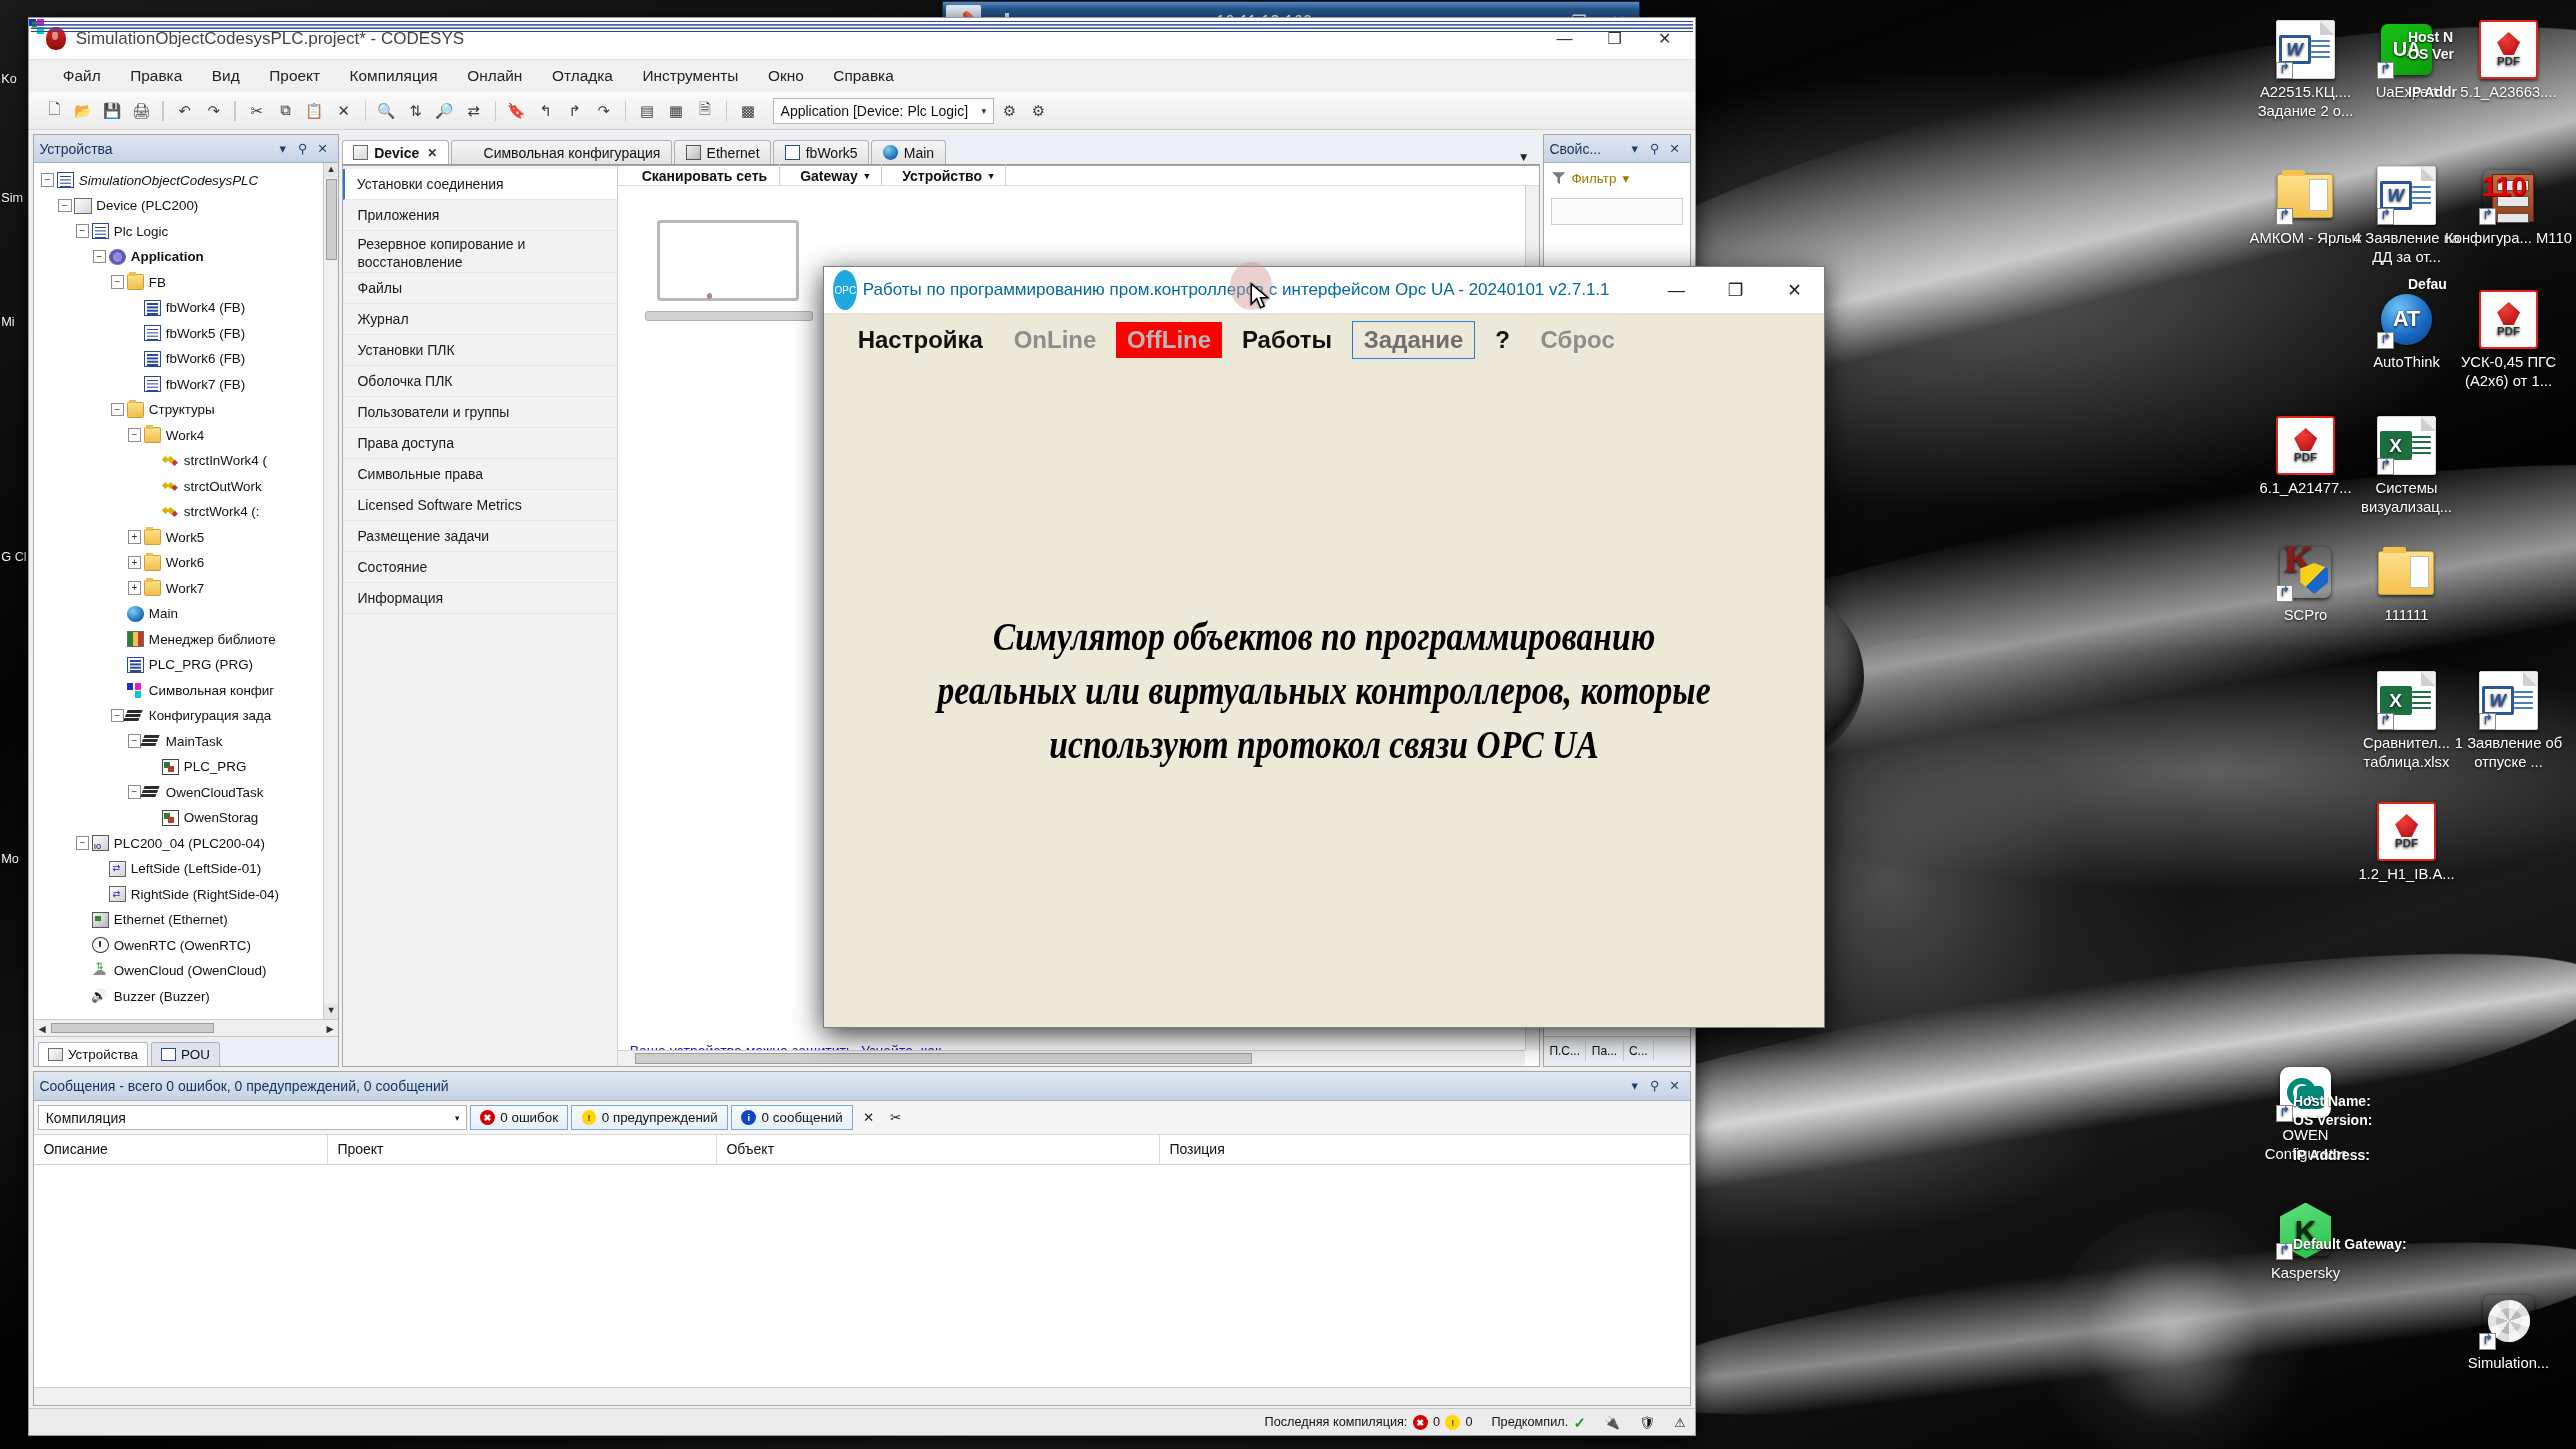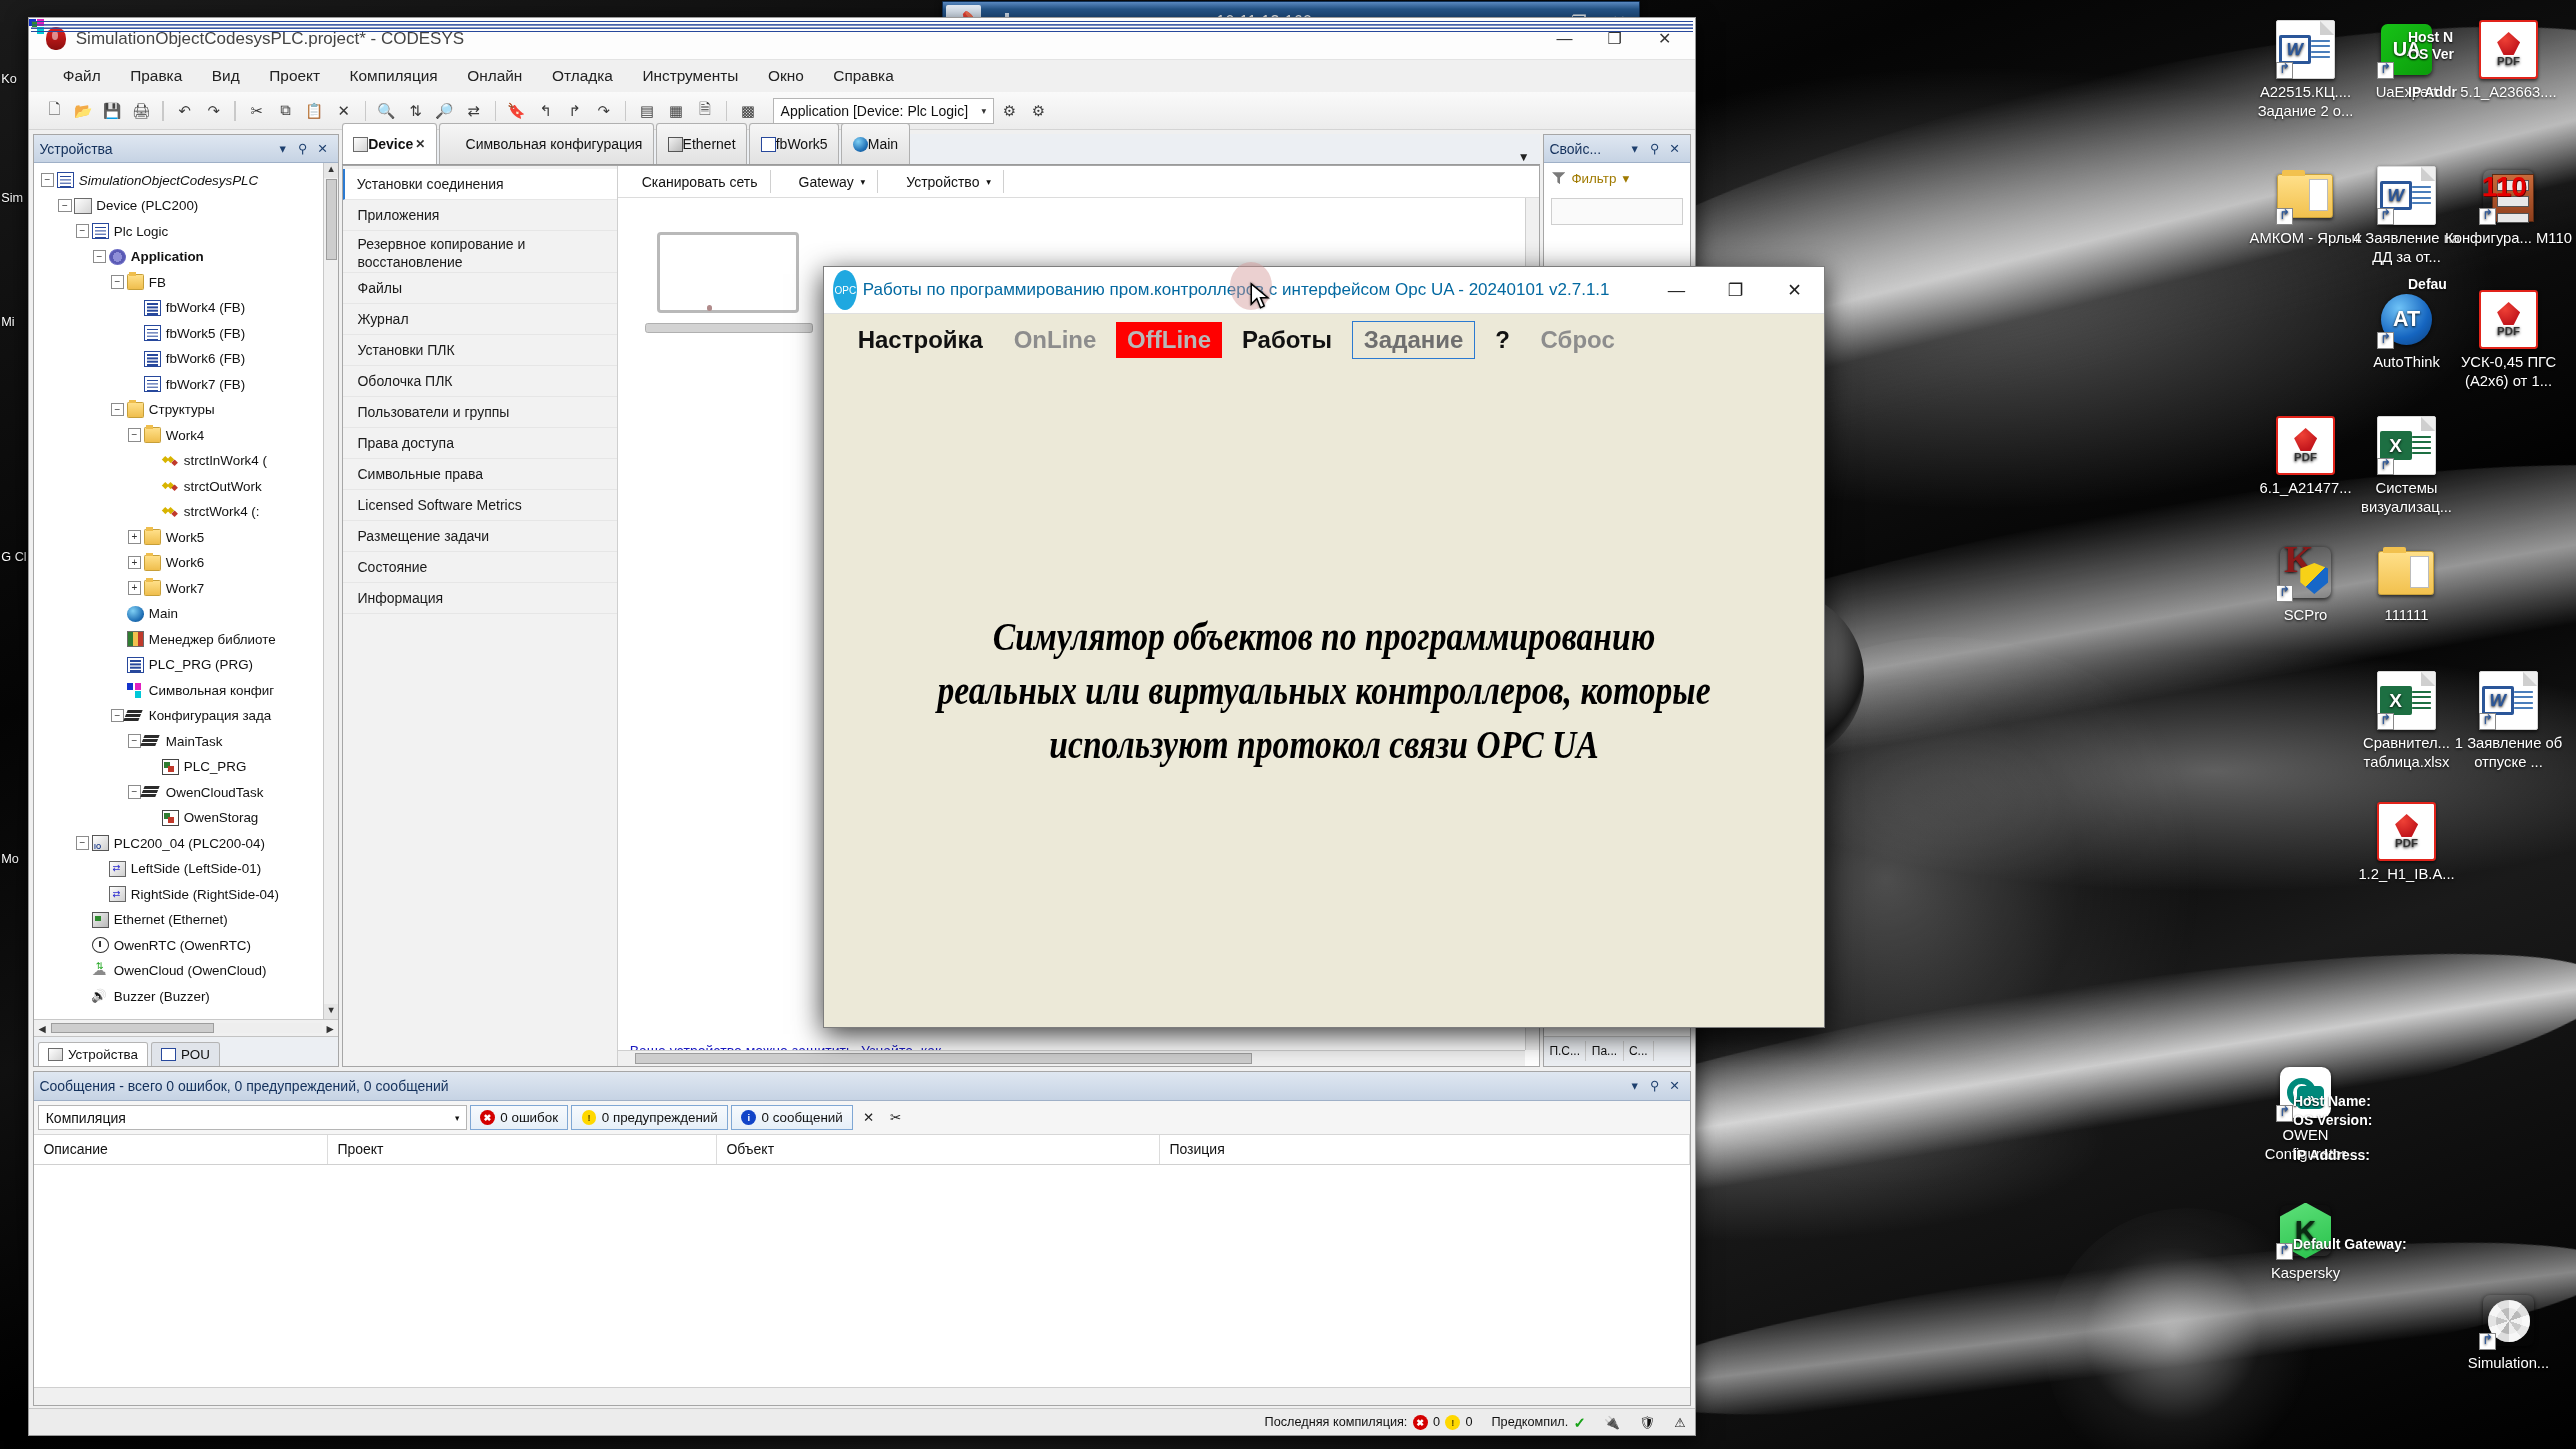--- a/index.html
+++ b/index.html
@@ -210,35 +210,35 @@
 
   .tabstrip{height:29.5px;background:#eceff3;border-top:0.7px solid #c3c3c3;display:flex;align-items:flex-end;padding-left:4px;}
   .tabstrip .tb{height:24px;display:flex;align-items:center;gap:4.7px;padding:0 9.4px;font-size:13.4px;color:#111;
      border:0.7px solid #b4b4b4;border-bottom:none;background:#e0e4ea;border-radius:2.7px 2.7px 0 0;margin-right:2.7px;}
   .tabstrip .tb.active{background:#fff;}
   .tabstrip .tb .mini{width:14.8px;height:13.4px;}
 
   
   #editor{flex:1;display:flex;flex-direction:column;min-width:0;}
   #ed-tabs{height:31px;display:flex;align-items:flex-end;background:#eceff3;border-bottom:0.7px solid #9a9a9a;}
-  .etab{height:41px;display:flex;align-items:center;gap:0;padding:0 10.7px;font-size:14px;color:#111;
+  .etab{height:24px;display:flex;align-items:center;gap:6px;padding:0 10.7px;font-size:14px;color:#111;
      border:0.7px solid #b0b0b0;border-bottom:none;background:linear-gradient(180deg,#f6f6f6,#e2e2e2);
      border-radius:3.4px 3.4px 0 0;margin-right:2px;}
   .etab.active{background:#fff;font-weight:bold;}
   .etab .mini{width:14.8px;height:14.8px;}
   .etab .x{font-size:12px;color:#333;margin-left:2px;}
   #ed-more{margin-left:auto;padding:0 10.7px;font-size:12px;color:#222;}
   #ed-content{flex:1;background:#fff;border:0.7px solid #a6a6a6;display:flex;min-height:0;position:relative;}
   #settinglist{width:275px;background:#f2f2f2;border-right:0.7px solid #cfcfcf;padding-top:2.7px;}
   .sl-item{height:31px;display:flex;align-items:center;padding-left:14.8px;font-size:14px;color:#1a1a1a;
      border-bottom:0.7px solid #e6e6e6;}
   .sl-item.sel{background:#fff;border-left:2.7px solid #2b7ad1;padding-left:12px;}
   .sl-item.two{height:42px;line-height:17.4px;display:block;padding-top:5.4px;}
   #ed-right{flex:1;display:flex;flex-direction:column;min-width:0;}
-  #ed-toolrow{height:32px;display:flex;align-items:center;gap:16px;border-bottom:0.7px solid #dcdcdc;padding-left:12px;}
+  #ed-toolrow{height:20px;display:flex;align-items:center;gap:8px;border-bottom:0.7px solid #dcdcdc;padding-left:12px;font-weight:bold;}
   #ed-toolrow .tb2{font-size:14px;color:#111;padding:0 12px;height:23px;display:flex;align-items:center;
      border-right:0.7px solid #d0d0d0;}
   #ed-canvas{flex:1;position:relative;background:#fff;}
   .laptop{position:absolute;left:27px;top:34px;width:168px;height:101px;}
   .laptop .scr{position:absolute;left:12px;top:0;width:142px;height:81px;border:3.4px solid #b9b9b9;
      border-radius:4px;background:#fff;}
   .laptop .base{position:absolute;left:0;bottom:0;width:168px;height:10.7px;background:#d3d3d3;
      border-radius:2.7px;border:1.3px solid #b0b0b0;}
   .dot{position:absolute;left:89px;top:107px;width:5.4px;height:5.4px;border-radius:50%;background:#b08b8b;}
   #ed-link{position:absolute;left:12px;bottom:6.7px;font-size:14px;color:#1a1ac0;text-decoration:underline;}

